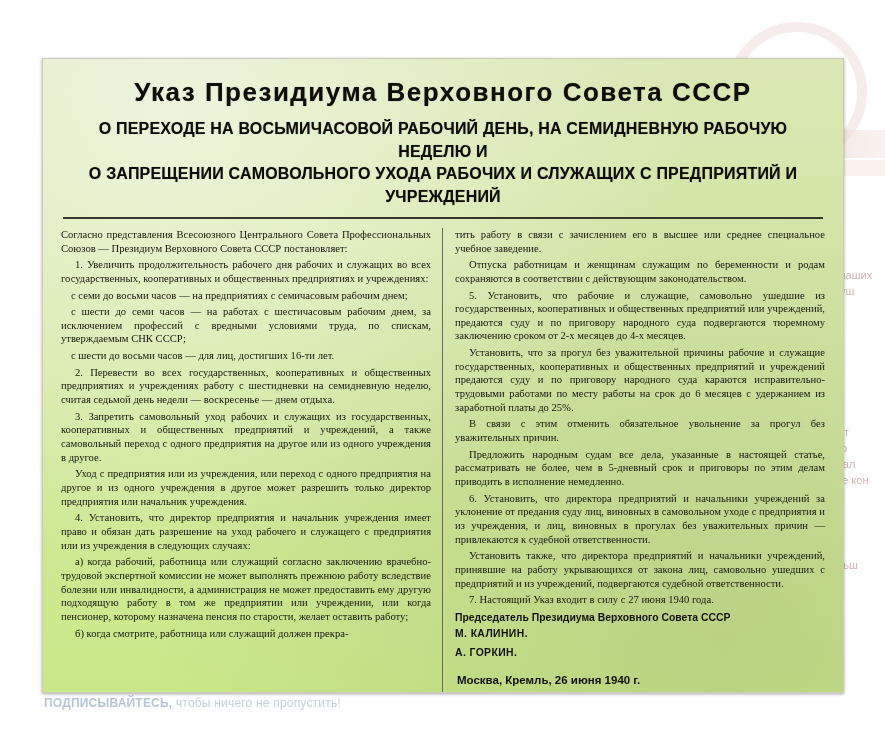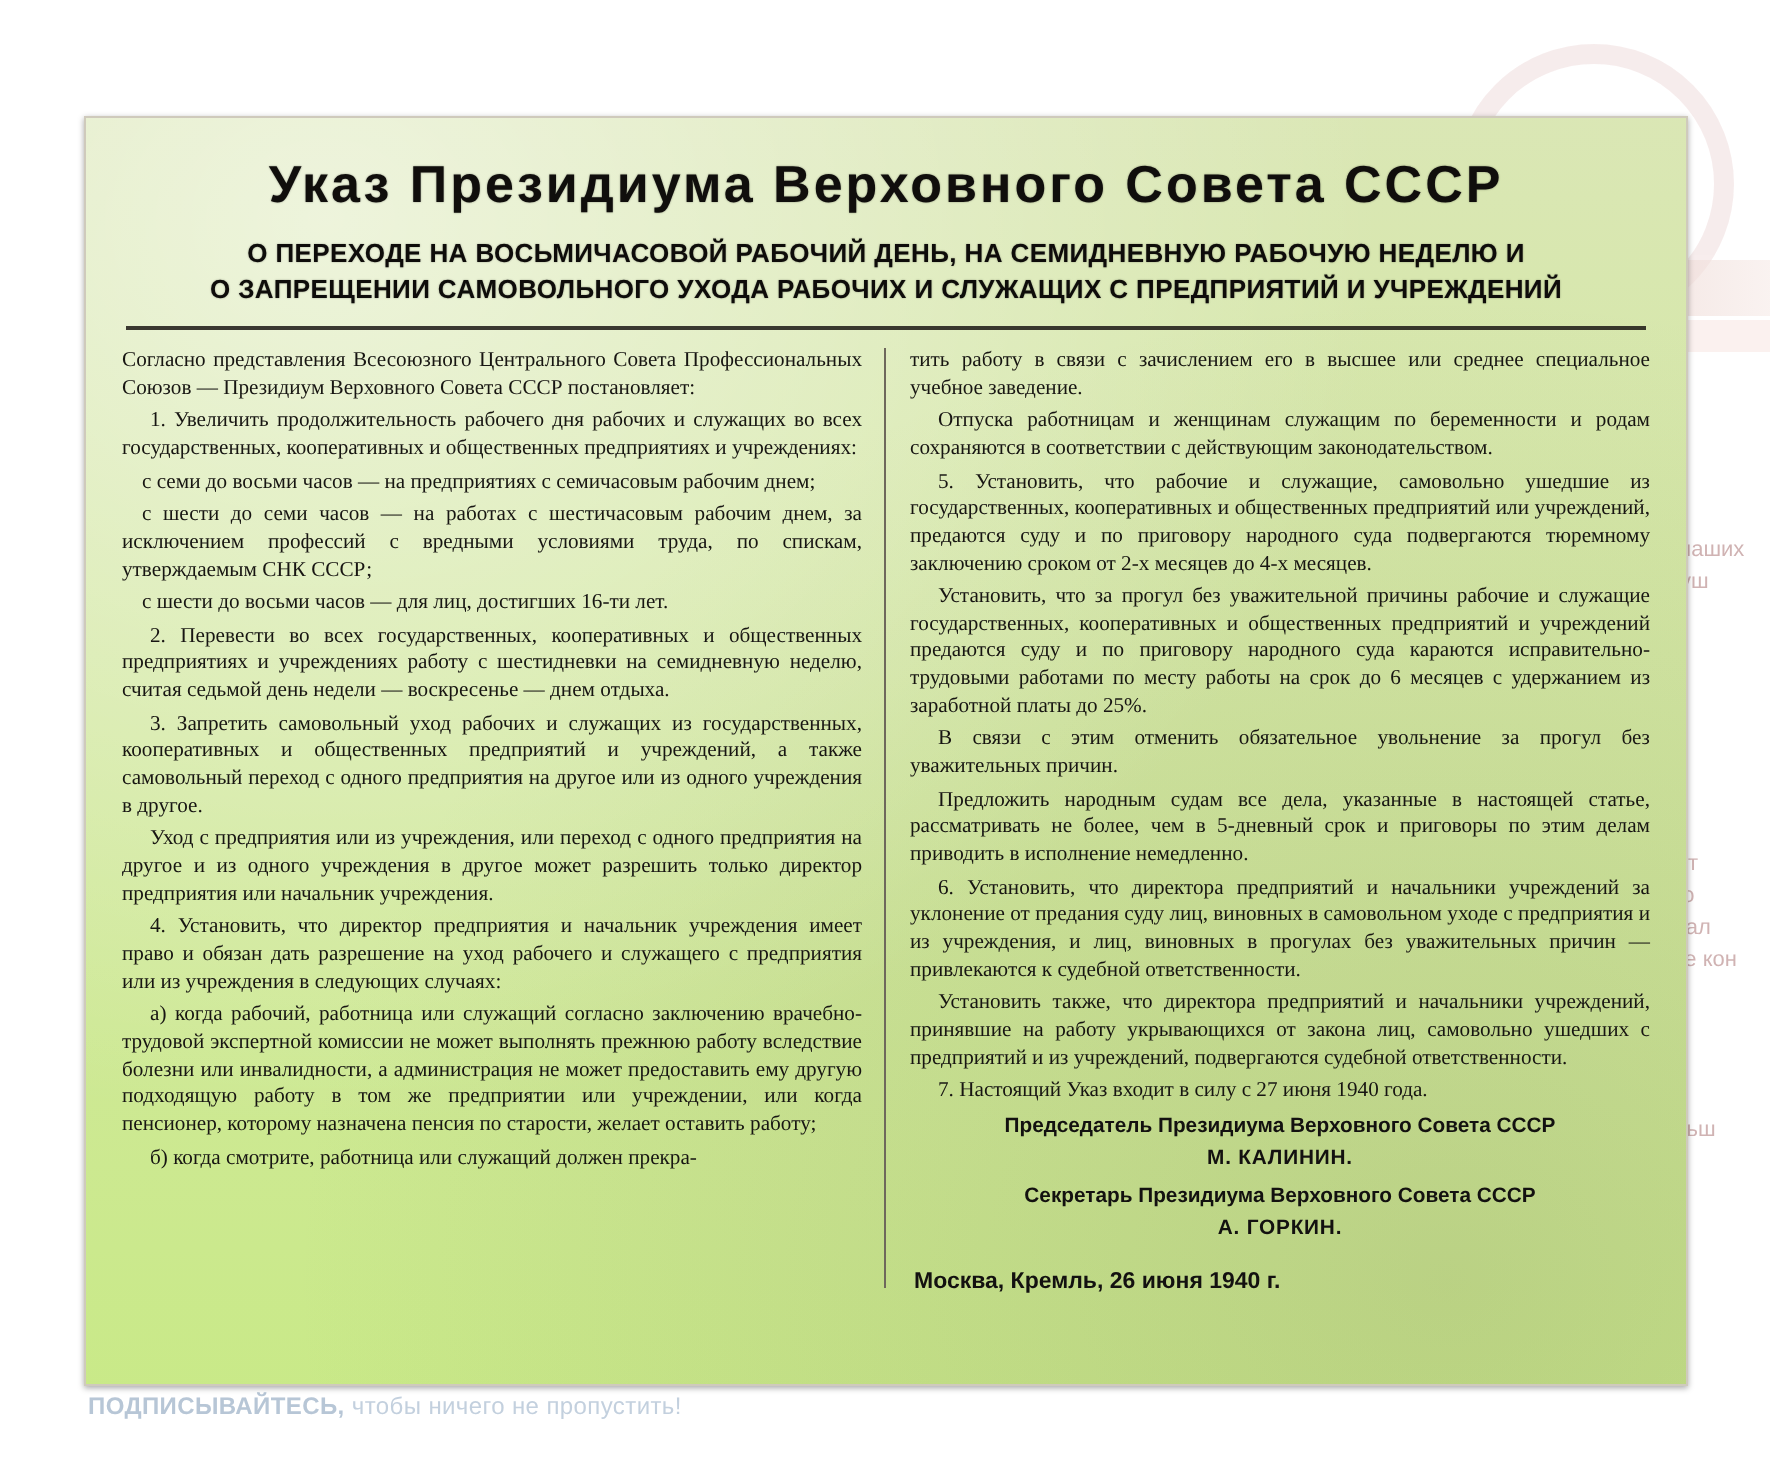--- a/index.html
+++ b/index.html
@@ -119,21 +119,21 @@
     font-size: 26px;
     letter-spacing: 1.5px;
     color: #100e0c;
     margin: 4px 0 10px 0;
     text-shadow: 0 0 1px rgba(0,0,0,.4);
   }
   .hdr-sub {
     text-align: center;
     font-family: "Liberation Sans", sans-serif;
     font-weight: bold;
-    font-size: 13px;
+    font-size: 16px;
     letter-spacing: .2px;
     line-height: 1.42;
     color: #0e0c0a;
     margin: 0 4px 4px 4px;
     text-shadow: 0 0 1px rgba(0,0,0,.35);
   }
   .hdr-sub .ln2 { display: block; }
   .rule {
     border: none;
     border-top: 2px solid #1b1814;
@@ -162,21 +162,20 @@
     margin: 0 0 3px 0;
     text-indent: 14px;
     font-family: Liberation Serif, serif;
   }
   .col p.noind { text-indent: 0; }
   .col p.dash { text-indent: 10px; }
 
   
   .sig {
     margin-top: 0;
-    text-align: center;
     font-family: "Liberation Sans", sans-serif;
     font-size: 10.4px;
     font-weight: bold;
     line-height: 1.5;
     color: #131110;
   }
   .sig .name { letter-spacing: .4px; }
   .place {
     margin-top: 12px;
     font-family: "Liberation Sans", sans-serif;
@@ -247,21 +246,20 @@
         <p>В связи с этим отменить обязательное увольнение за прогул без уважительных причин.</p>
         <p>Предложить народным судам все дела, указанные в настоящей статье, рассматривать не более, чем в 5-дневный срок и приговоры по этим делам приводить в исполнение немедленно.</p>
         <p>6. Установить, что директора предприятий и начальники учреждений за уклонение от предания суду лиц, виновных в самовольном уходе с предприятия и из учреждения, и лиц, виновных в прогулах без уважительных причин — привлекаются к судебной ответственности.</p>
         <p>Установить также, что директора предприятий и начальники учреждений, принявшие на работу укрывающихся от закона лиц, самовольно ушедших с предприятий и из учреждений, подвергаются судебной ответственности.</p>
         <p>7. Настоящий Указ входит в силу с 27 июня 1940 года.</p>
 
         <div class="sig">
           <div>Председатель Президиума Верховного Совета СССР</div>
           <div class="name">М. КАЛИНИН.</div>
           <div style="height:4px"></div>
-          <div>Секретарь Президиума Верховного Совета СССР</div>
           <div class="name">А. ГОРКИН.</div>
         </div>
 
         <div class="place">Москва, Кремль, 26 июня 1940 г.</div>
       </div>
 
     </div>
   </div>
 </div>
 

